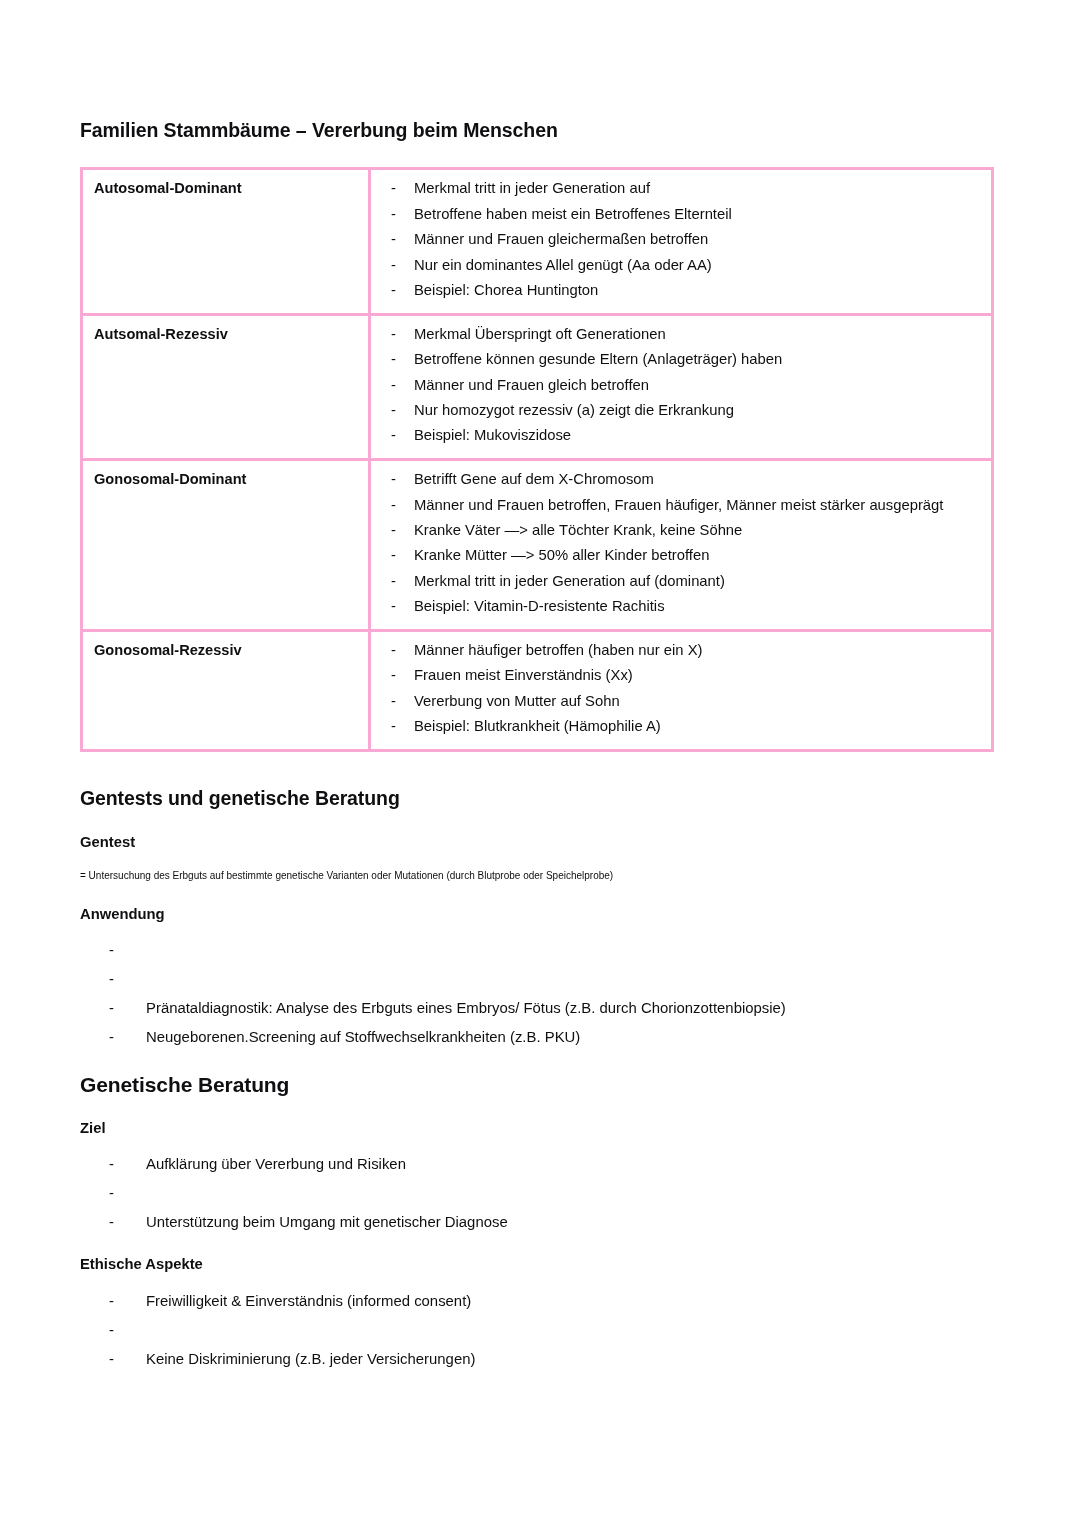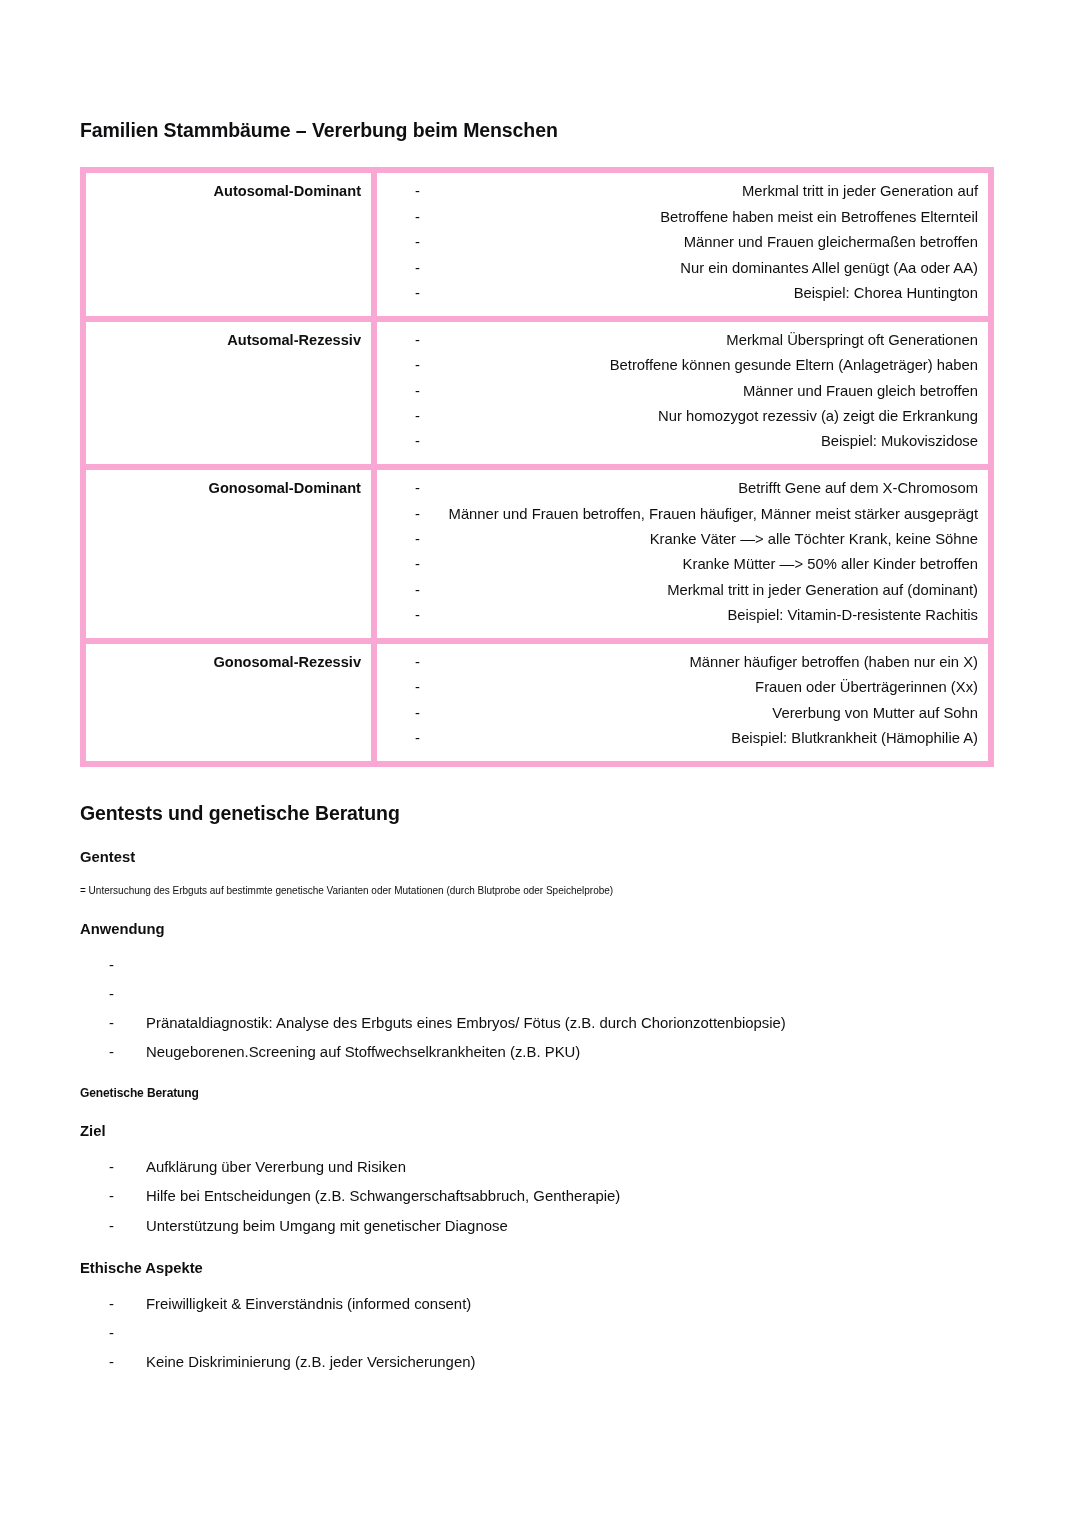--- a/index.html
+++ b/index.html
@@ -49,24 +49,23 @@
   }
 
   
   .pedigree-table {
     width: 914px;
     border-collapse: collapse;
     table-layout: fixed;
     margin: 0;
   }
   .pedigree-table td {
-    border: 6px solid #f9a8d4;
+    border: 3px solid #f9a8d4;
     vertical-align: top;
     padding: 0;
-    text-align: right;
   }
   .col-label {
     width: 285px;
   }
   .label-inner {
     font-size: 14.6px;
     font-weight: bold;
     line-height: 1.35;
     padding: 9px 10px 10px 11px;
     color: #0f0f12;
@@ -240,21 +239,21 @@
           <div class="label-inner">Gonosomal-Rezessiv</div>
         </td>
         <td>
           <div class="bullets">
             <div class="b-row">
               <span class="b-dash">-</span>
               <span class="b-text">Männer häufiger betroffen (haben nur ein X)</span>
             </div>
             <div class="b-row">
               <span class="b-dash">-</span>
-              <span class="b-text">Frauen oder Überträgerinnen (Xx)</span>
+              <span class="b-text">Frauen meist Einverständnis (Xx)</span>
             </div>
             <div class="b-row">
               <span class="b-dash">-</span>
               <span class="b-text">Vererbung von Mutter auf Sohn</span>
             </div>
             <div class="b-row">
               <span class="b-dash">-</span>
               <span class="b-text">Beispiel: Blutkrankheit (Hämophilie A)</span>
             </div>
           </div>
@@ -294,36 +293,35 @@
       <span class="li-text">Pränataldiagnostik: Analyse des Erbguts eines Embryos/ Fötus (z.B. durch Chorionzottenbiopsie)</span>
     </div>
     <div class="li">
       <span class="li-dash">-</span>
       <span class="li-text">Neugeborenen.Screening auf Stoffwechselkrankheiten (z.B. PKU)</span>
     </div>
   </div>
 
   <div class="block-gap-mid"></div>
 
-  <h3 class="section-title" style="font-size:12px">Genetische Beratung</h3>
+  <h3 class="section-title" style="font-size:21px">Genetische Beratung</h3>
 
   <div class="block-gap-mid"></div>
 
   <h3 class="sub-title">Ziel</h3>
 
   <div class="block-gap-small"></div>
 
   <div class="list">
     <div class="li">
       <span class="li-dash">-</span>
       <span class="li-text">Aufklärung über Vererbung und Risiken</span>
     </div>
     <div class="li">
       <span class="li-dash">-</span>
-      <span class="li-text">Hilfe bei Entscheidungen (z.B. Schwangerschaftsabbruch, Gentherapie)</span>
     </div>
     <div class="li">
       <span class="li-dash">-</span>
       <span class="li-text">Unterstützung beim Umgang mit genetischer Diagnose</span>
     </div>
   </div>
 
   <div class="block-gap-mid"></div>
 
   <h3 class="sub-title">Ethische Aspekte</h3>

